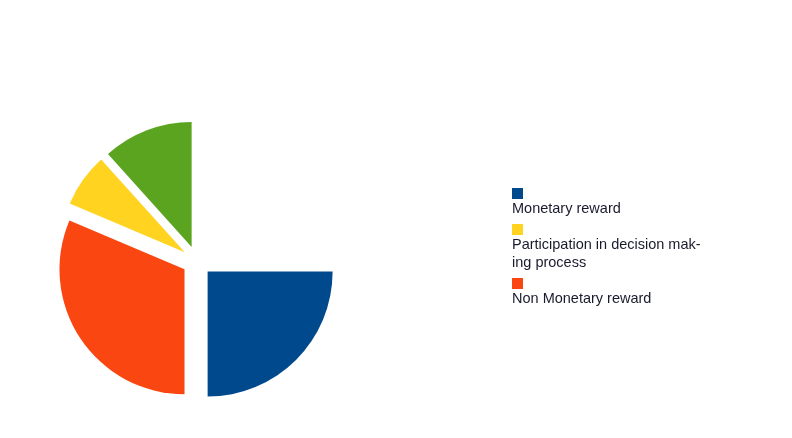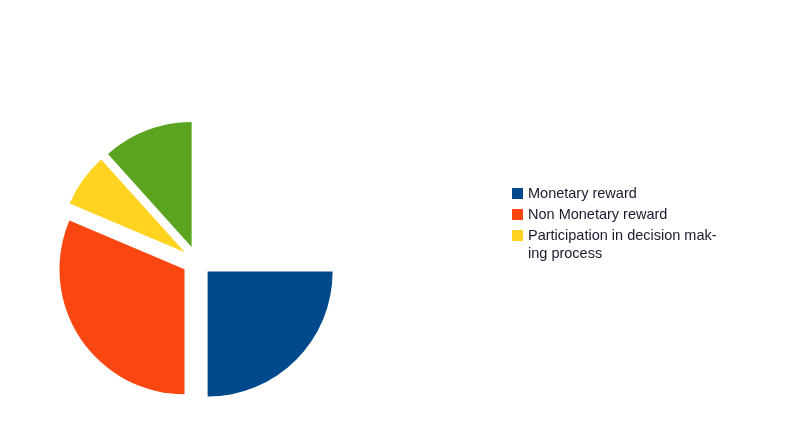--- a/index.html
+++ b/index.html
@@ -33,20 +33,21 @@
   #legend {
     position: absolute;
     left: 512px;
     top: 184px;
     width: 270px;
   }
   .legend-row {
     display: flex;
     align-items: flex-start;
     margin-bottom: 3px;
+    flex-direction: column;
   }
   .legend-swatch {
     width: 11px;
     height: 11px;
     flex: 0 0 11px;
     margin-top: 4px;
     margin-right: 5px;
   }
   .legend-label {
     font-family: "Liberation Sans", sans-serif;
@@ -74,26 +75,26 @@
   </div>
 
   <div id="legend">
 
     <div class="legend-row">
       <span class="legend-swatch" style="background: rgb(0, 73, 140);"></span>
       <span class="legend-label">Monetary reward</span>
     </div>
 
     <div class="legend-row">
-      <span class="legend-swatch" style="background: rgb(250, 70, 16);"></span>
-      <span class="legend-label">Non Monetary reward</span>
+      <span class="legend-swatch" style="background: rgb(255, 211, 32);"></span>
+      <span class="legend-label">Participation in decision mak-
+ing process</span>
     </div>
 
     <div class="legend-row">
-      <span class="legend-swatch" style="background: rgb(255, 211, 32);"></span>
-      <span class="legend-label">Participation in decision mak-
-ing process</span>
+      <span class="legend-swatch" style="background: rgb(250, 70, 16);"></span>
+      <span class="legend-label">Non Monetary reward</span>
     </div>
 
 
   </div>
 
 </div>
 
 </body></html>

